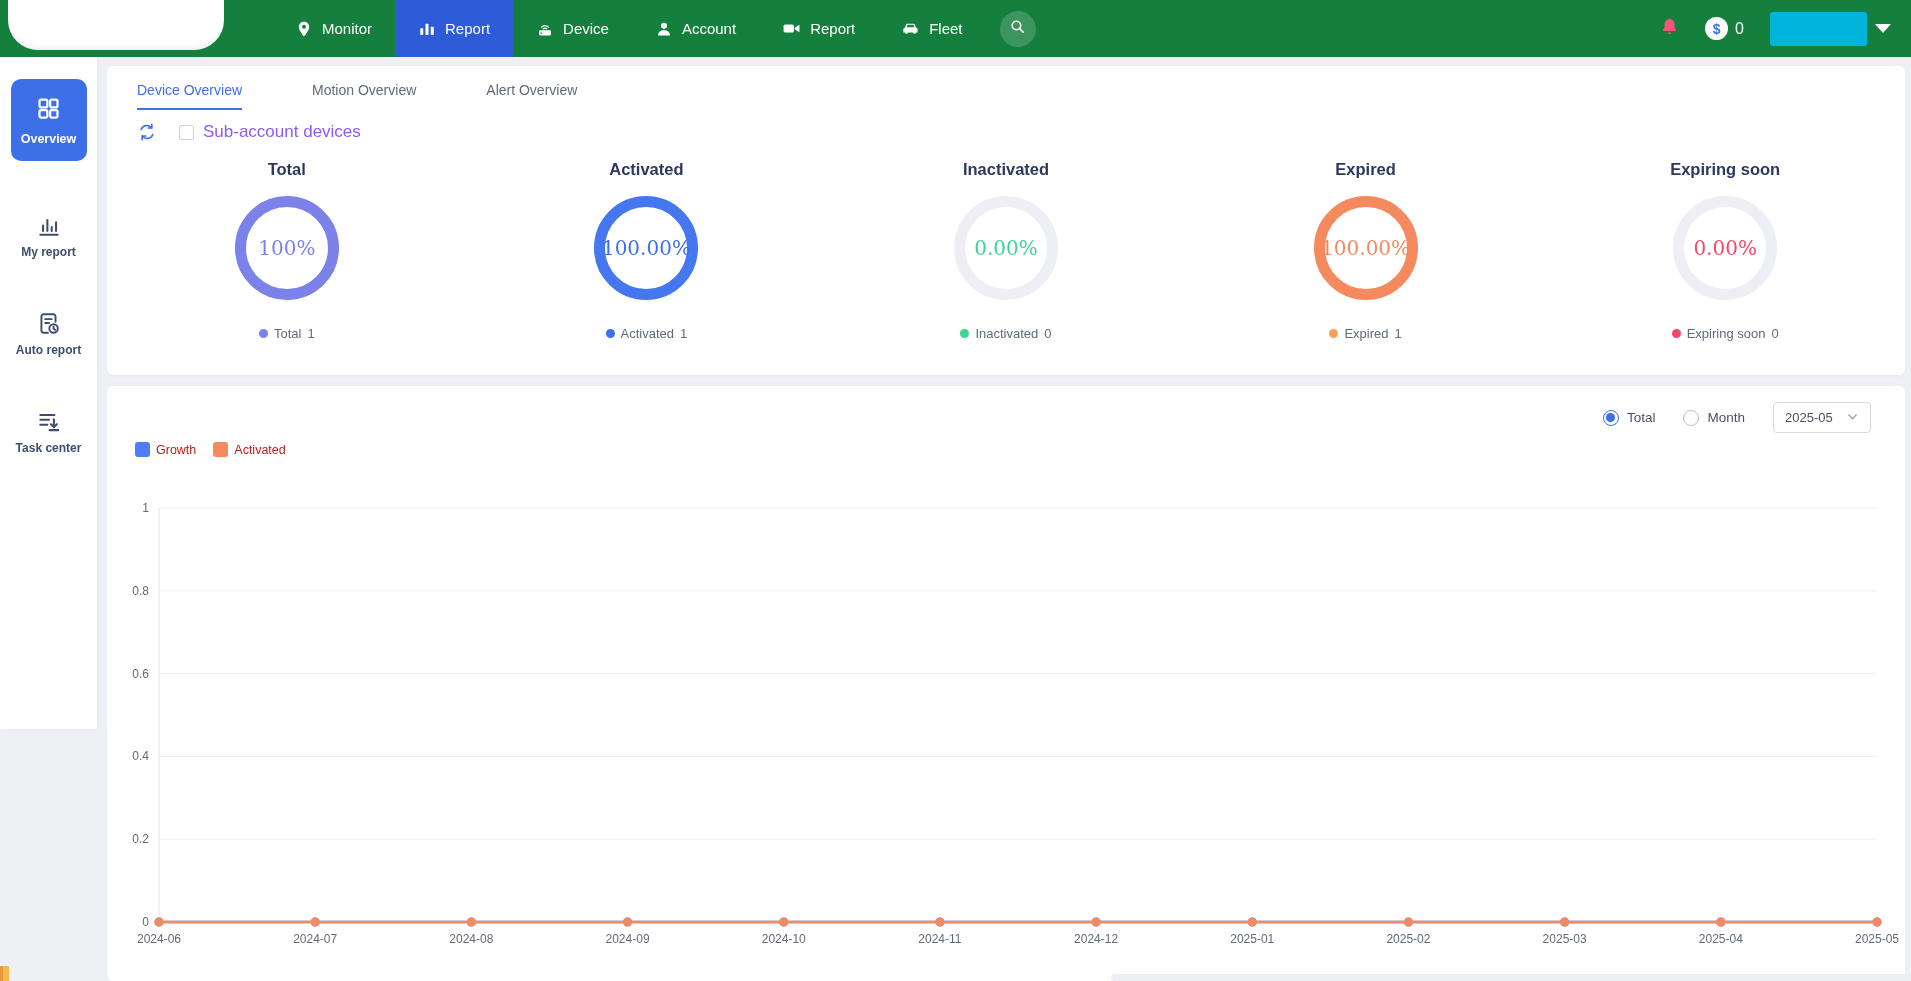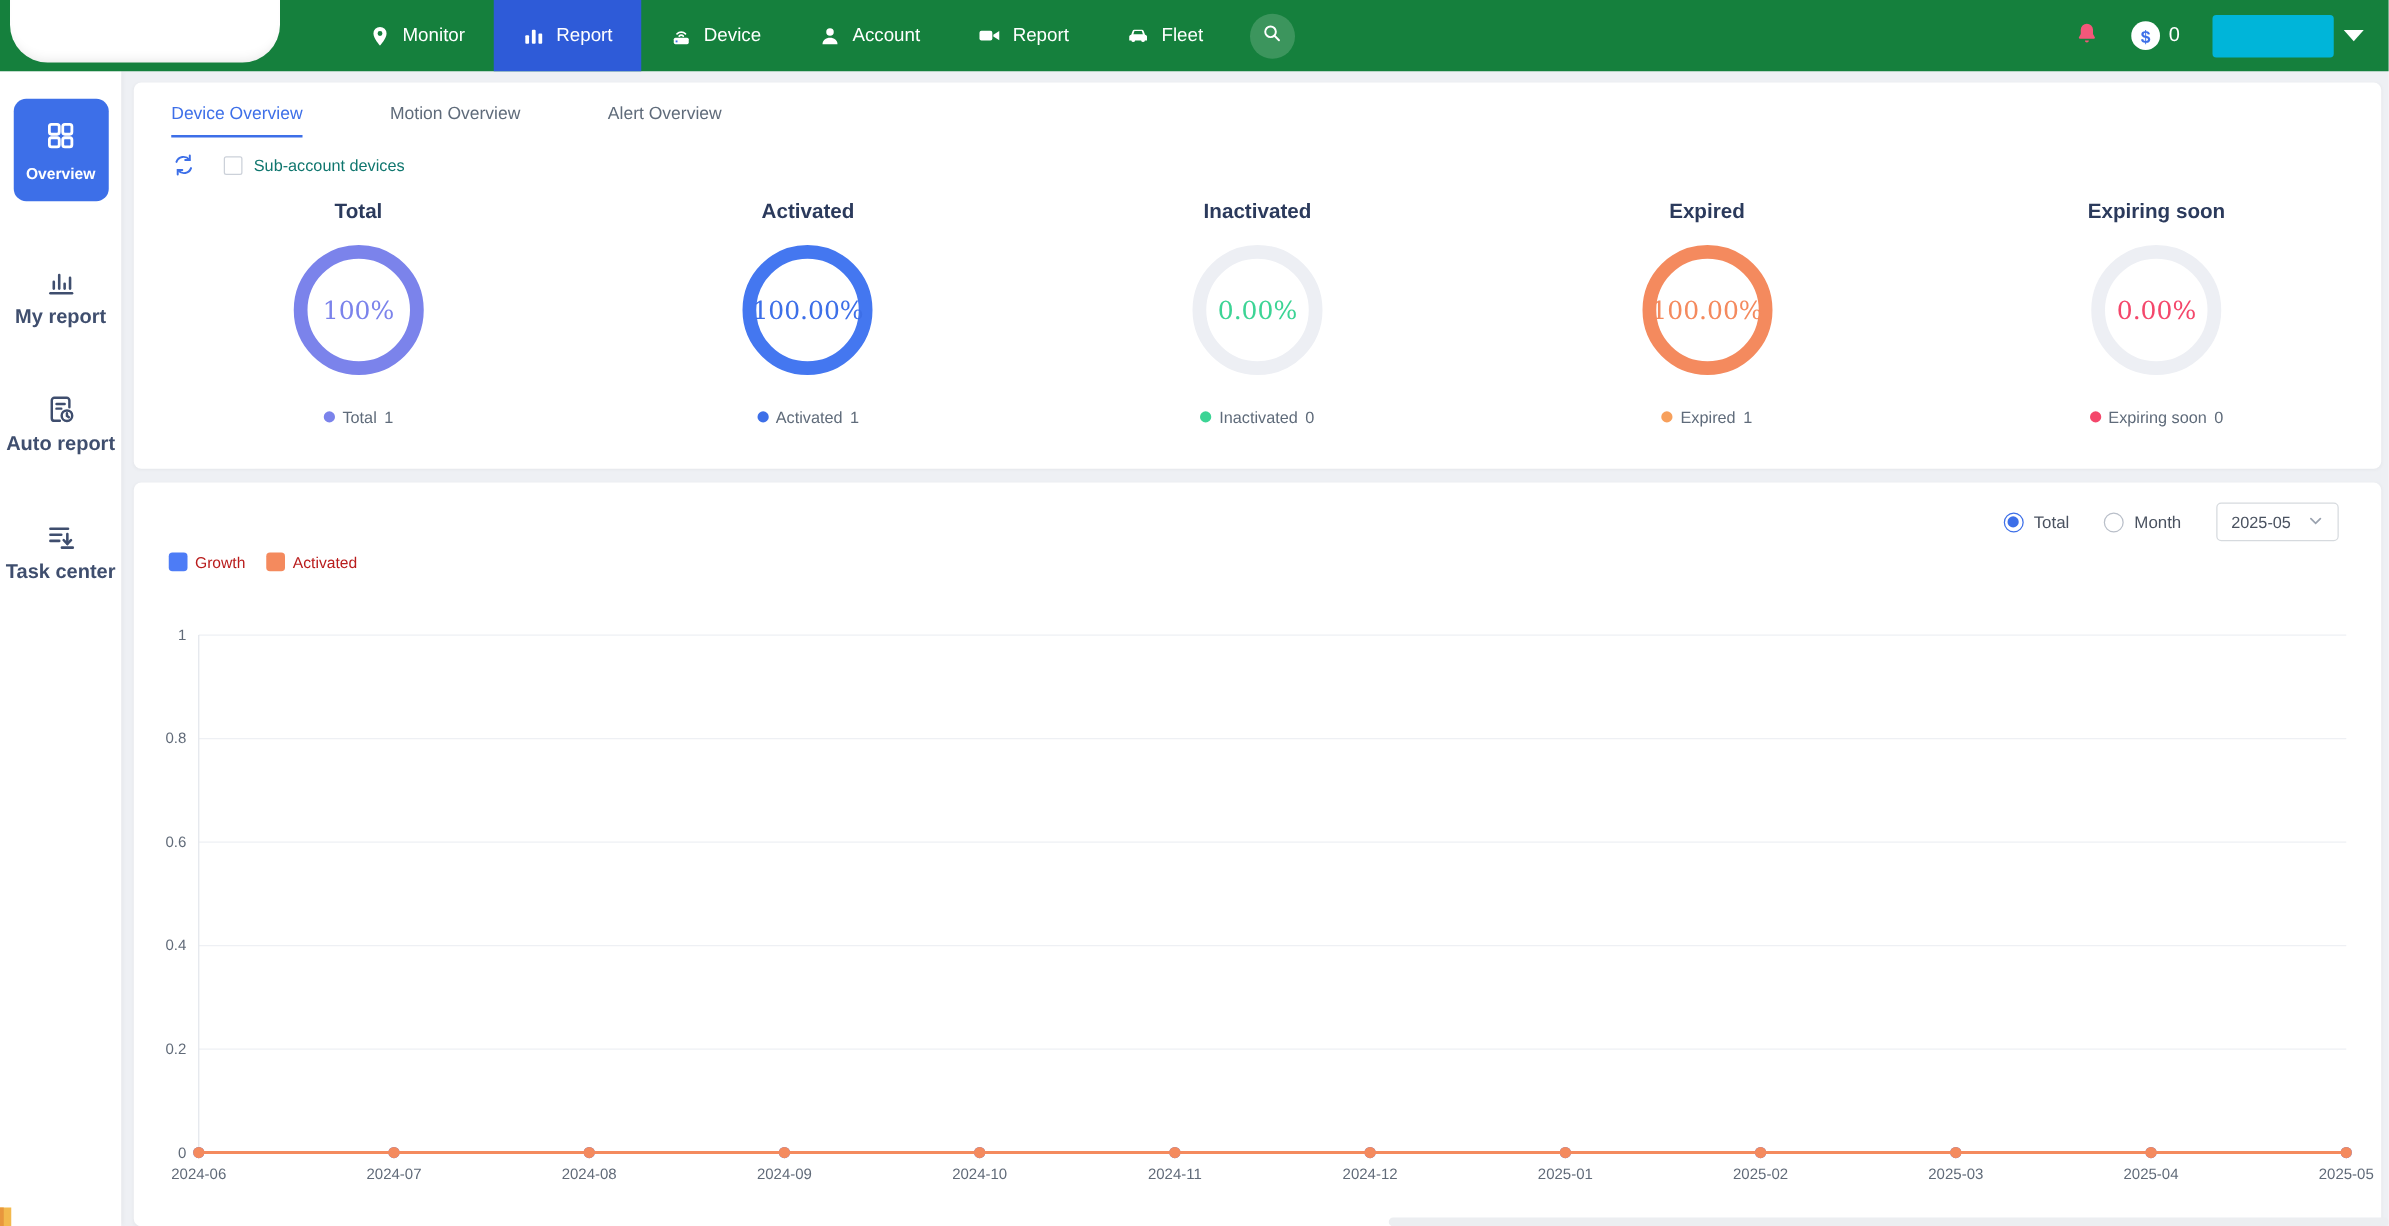--- a/index.html
+++ b/index.html
@@ -14,39 +14,39 @@
   .nav-item.active { background:#2e5bd8; }
   .nav-item svg { display:block; }
   .search-circle { width:36px; height:36px; border-radius:50%; background:rgba(255,255,255,.17); display:flex; align-items:center; justify-content:center; margin-left:14px; cursor:pointer; }
   .top-right { margin-left:auto; display:flex; align-items:center; gap:26px; margin-right:20px; }
   .coin-group { display:flex; align-items:center; gap:7px; color:#fff; font-size:16px; }
   .coin { width:23px; height:23px; border-radius:50%; background:#fff; color:#3d6fe8; font-weight:bold; font-size:14px; display:flex; align-items:center; justify-content:center; }
   .user-badge { width:97px; height:34px; background:#00b5d9; border-radius:3px; }
   .caret-down { width:0; height:0; border-left:8px solid transparent; border-right:8px solid transparent; border-top:9px solid #fff; margin-left:-6px; }
 
   
-  .sidebar { position:absolute; top:57px; left:0; width:97px; height:924px; background:#fff; box-shadow:1px 0 4px rgba(0,0,0,.04); z-index:5; }
+  .sidebar { position:absolute; top:57px; left:0; width:97px; height:672px; background:#fff; box-shadow:1px 0 4px rgba(0,0,0,.04); z-index:5; }
   .sb-active { width:76px; height:82px; margin:22px auto 0; background:#3d6fe8; border-radius:10px; color:#fff; display:flex; flex-direction:column; align-items:center; justify-content:center; gap:7px; font-size:12.5px; font-weight:bold; cursor:pointer; }
-  .sb-item { margin-top:52px; text-align:center; color:#3f4e6e; font-size:16px; font-weight:bold; cursor:pointer; }
+  .sb-item { margin-top:52px; text-align:center; color:#3f4e6e; font-size:12px; font-weight:bold; cursor:pointer; }
   .sb-item svg { display:block; margin:0 auto 6px; }
 
   
   .card { position:absolute; background:#fff; border-radius:6px; box-shadow:0 1px 3px rgba(0,0,0,.04); }
   .card-overview { left:107px; top:66px; width:1798px; height:309px; }
   .card-chart { left:107px; top:386px; width:1798px; height:595px; }
 
   
   .tabs { display:flex; gap:70px; padding:16px 0 0 30px; font-size:14px; color:#5f6b7a; }
   .tab { padding-bottom:10px; cursor:pointer; }
   .tab.active { color:#3d6fe8; border-bottom:2px solid #3d6fe8; }
 
   .ctrl-row { display:flex; align-items:center; margin:12px 0 0 30px; }
   .refresh-btn { cursor:pointer; display:flex; }
   .checkbox { width:15px; height:15px; border:1px solid #ccd1d9; border-radius:2px; background:#fff; margin-left:22px; cursor:pointer; }
-  .cb-label { margin-left:9px; font-size:13px; color:#0f766e; }
+  .cb-label { margin-left:9px; font-size:17px; color:#8b5cf6; }
 
   
   .gauges { display:flex; margin-top:18px; }
   .gauge { flex:1; text-align:center; }
   .gauge-title { font-size:16.5px; font-weight:bold; color:#2b3a5c; }
   .ring { width:104px; height:104px; border:11px solid #737373; border-radius:50%; margin:17px auto 0; display:flex; align-items:center; justify-content:center;text-align:center; }
   .gval { font-family:"DejaVu Serif", serif; font-size:20px; }
   .gauge-legend { margin-top:26px; font-size:13px; color:#5f6b7a; display:flex; align-items:center; justify-content:center; gap:6px; }
   .dot { width:9px; height:9px; border-radius:50%; display:inline-block; }
 

